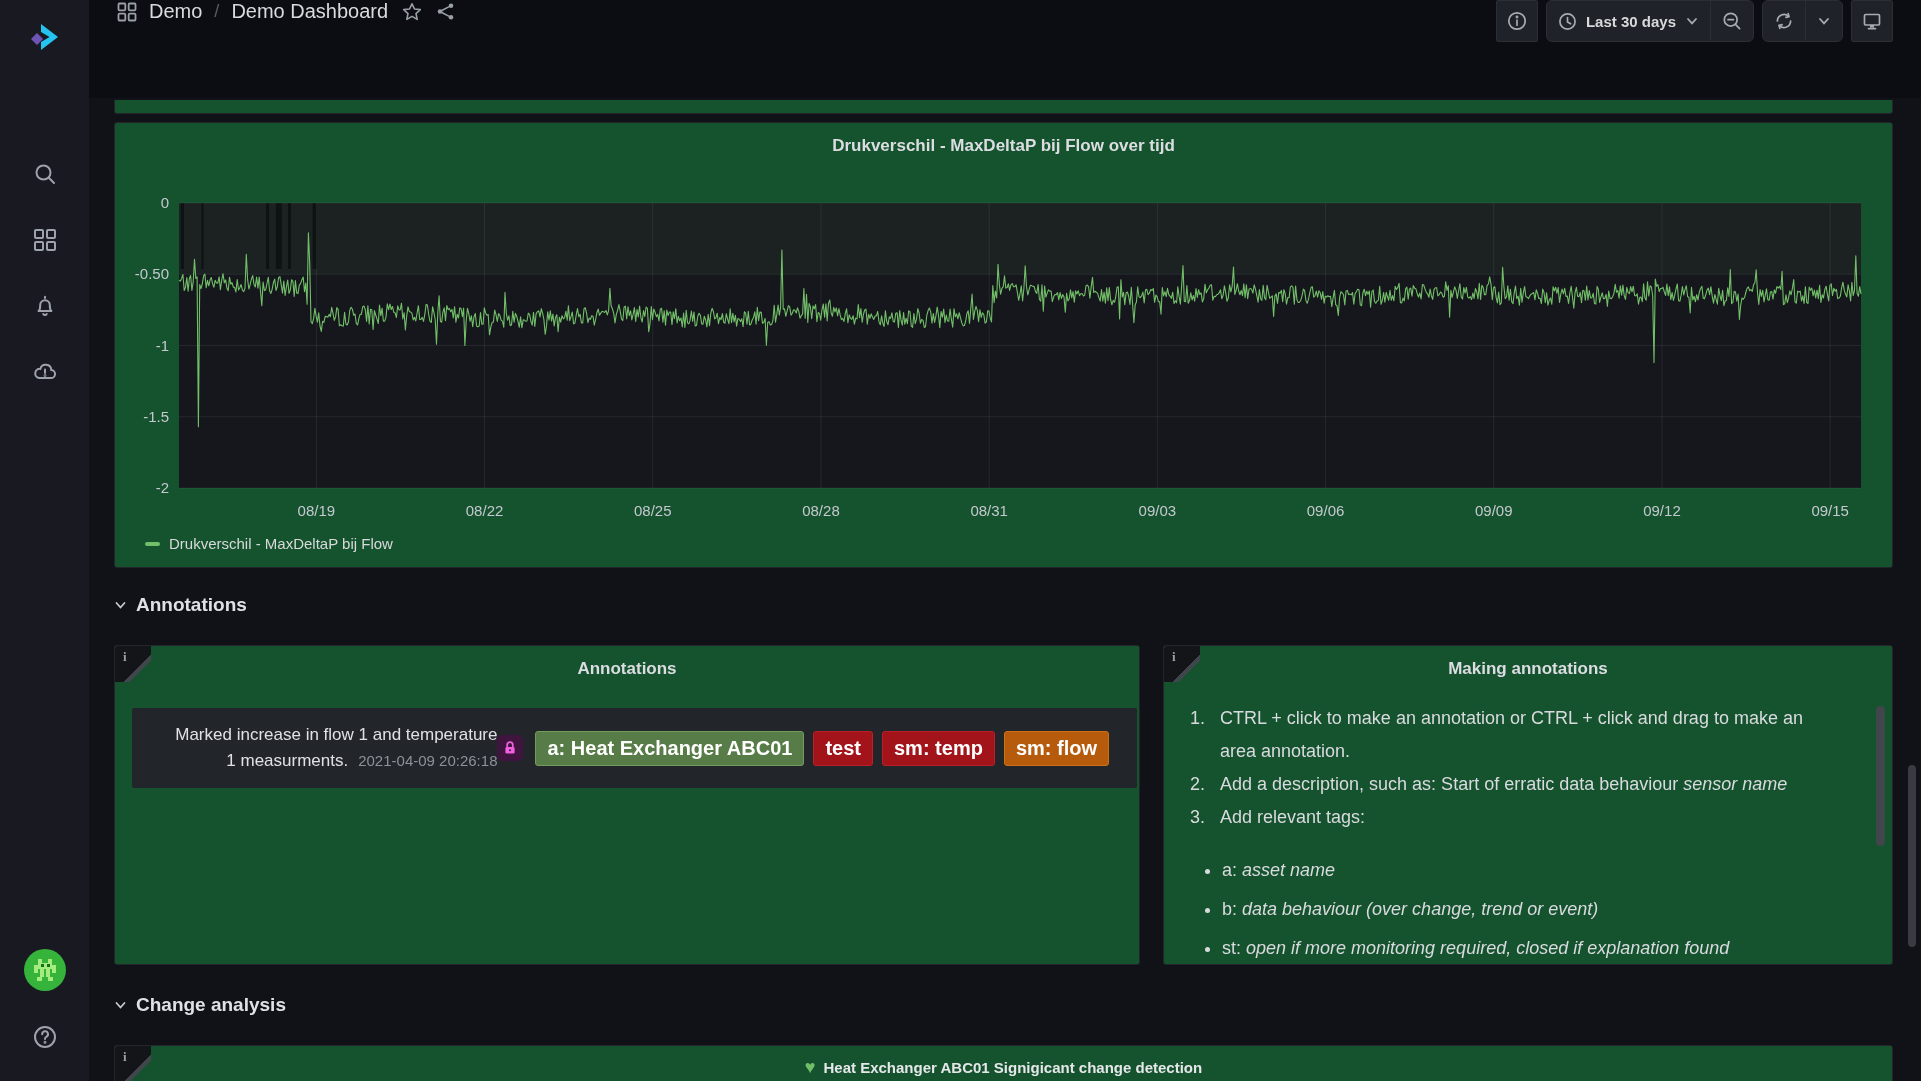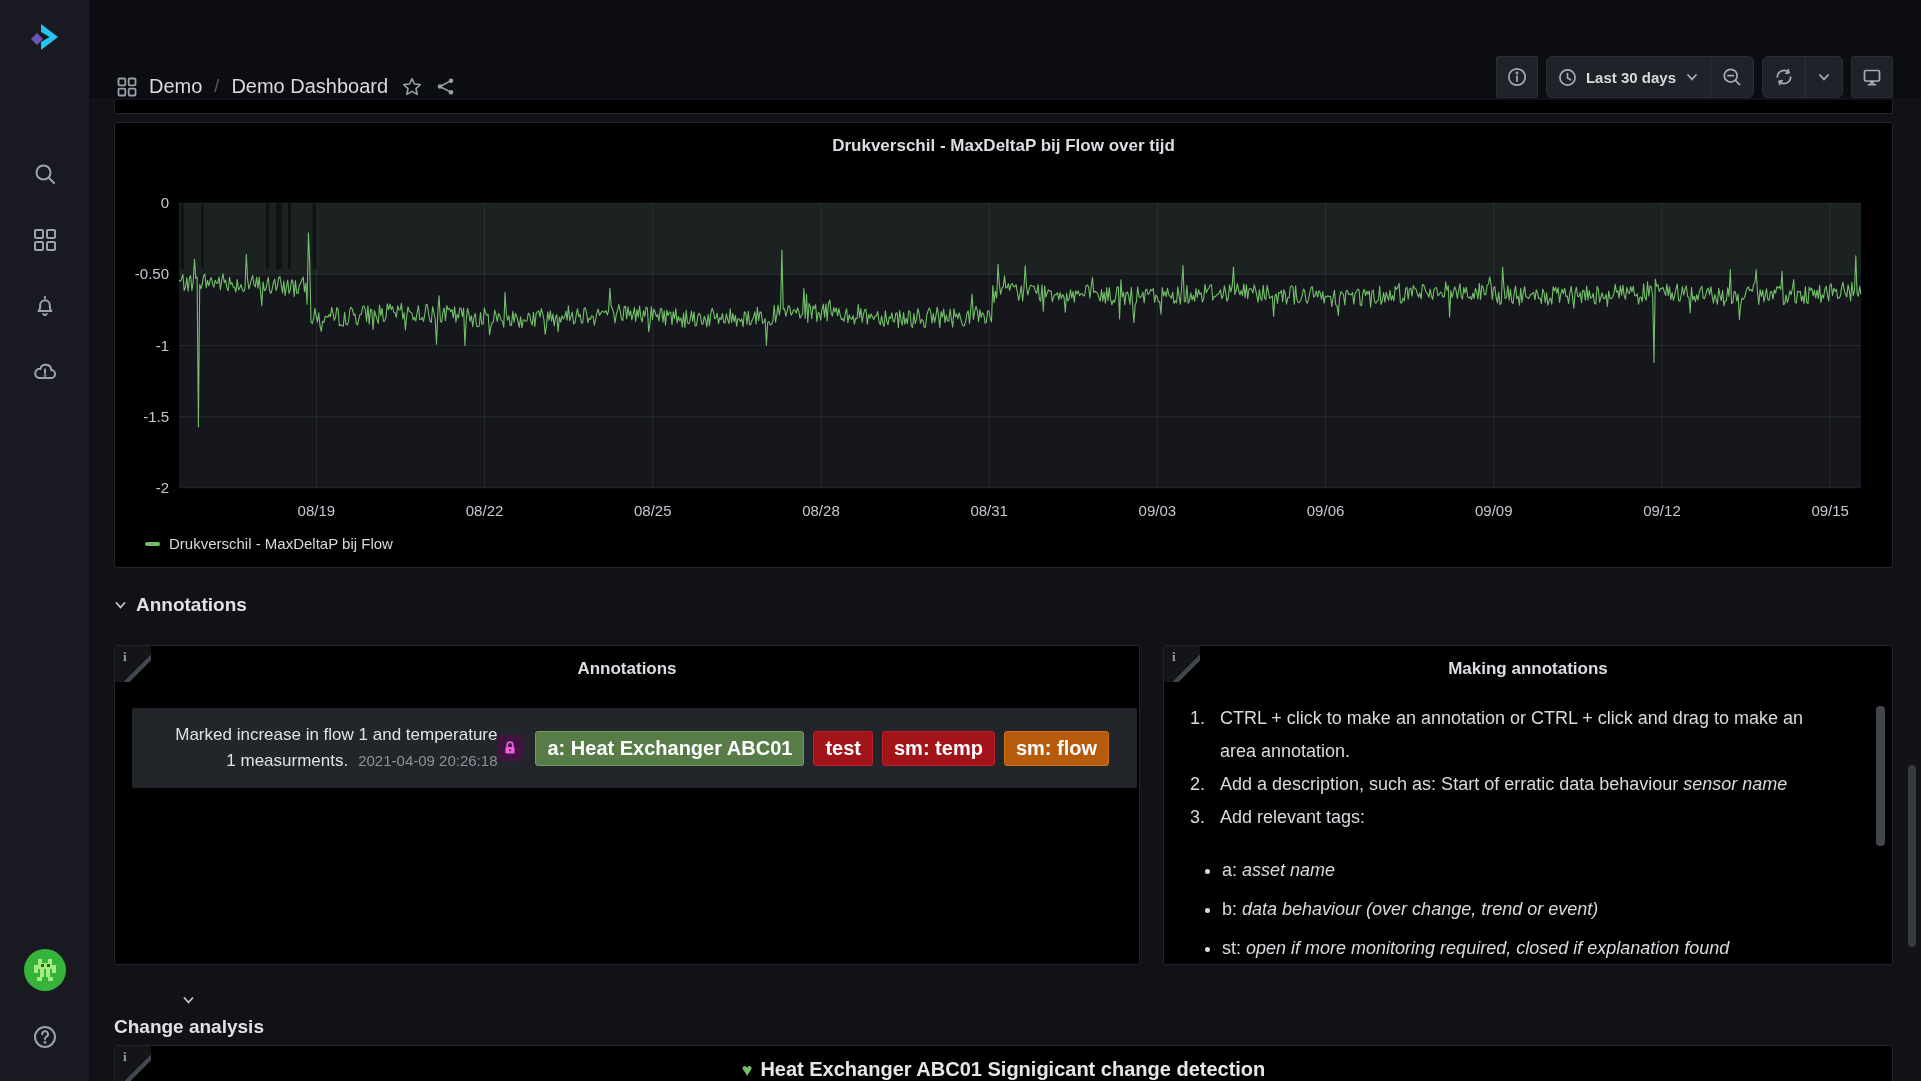--- a/index.html
+++ b/index.html
@@ -10,50 +10,50 @@
   .sidebar { position:absolute; left:0; top:0; width:89px; height:1081px; background:#191a21; display:flex; flex-direction:column; align-items:center; padding:14px 0 22px 0; z-index:5; }
   .logo { width:46px; height:46px; display:flex; align-items:center; justify-content:center; cursor:pointer; }
   .side-btn { width:48px; height:48px; display:flex; align-items:center; justify-content:center; color:#9da2ab; border-radius:2px; cursor:pointer; }
   .side-btn.search { margin-top:90px; }
   .side-btn + .side-btn { margin-top:18px; }
   .side-spacer { flex:1; }
   .avatar { width:42px; height:42px; border-radius:50%; background:#35b33a; display:flex; align-items:center; justify-content:center; margin-bottom:24px; cursor:pointer; overflow:hidden; }
   .help-btn { width:44px; height:44px; display:flex; align-items:center; justify-content:center; color:#9da2ab; cursor:pointer; }
 
   
-  .topbar { position:absolute; left:89px; top:0; right:0; height:98px; background:#0c0d12; display:flex; align-items:flex-end; padding:0 28px; }
+  .topbar { position:absolute; left:89px; top:0; right:0; height:98px; background:#0c0d12; display:flex; align-items:flex-start; padding:0 28px; }
   .crumbs { display:flex; align-items:center; gap:12px; }
   .crumb-icon { color:#9aa0a8; display:flex; }
   .crumb { font-size:20px; color:#d9dade; cursor:pointer; }
   .crumb-sep { font-size:18px; color:#585c64; }
   .crumb-act { color:#9aa0a8; display:flex; cursor:pointer; margin-left:2px; }
   .top-actions { margin-left:auto; display:flex; align-items:center; gap:8px; }
   .tbtn { height:42px; min-width:42px; background:#202229; border:1px solid #2c2e36; border-radius:2px; display:flex; align-items:center; justify-content:center; color:#a7abb2; cursor:pointer; }
   .tgroup { display:flex; align-items:stretch; height:42px; background:#202229; border:1px solid #2c2e36; border-radius:6px; }
   .tgroup .seg { display:flex; align-items:center; justify-content:center; color:#a7abb2; cursor:pointer; padding:0 11px; }
   .tgroup .seg + .seg { border-left:1px solid #2c2e36; }
   .time-label { color:#d8d9da; font-size:15px; font-weight:700; margin:0 9px 0 9px; }
 
   
   .content { position:absolute; left:89px; top:98px; right:0; bottom:0; background:#111217; overflow:hidden; }
-  .panel { position:absolute; background:#000000; border:1px solid #23252b; border-radius:3px;text-decoration:underline; }
+  .panel { position:absolute; background:#14532d; border:1px solid #23252b; border-radius:3px;text-decoration:underline; }
   .strip { left:25px; top:2px; width:1779px; height:14px; border-top:none; border-radius:0 0 3px 3px; }
 
   .chart-panel { left:25px; top:24px; width:1779px; height:446px; }
   .panel-title { position:absolute; top:13px; left:0; right:0; text-align:center; font-size:17px; font-weight:600; color:#dcdde3; cursor:pointer; }
   .chart-svg { position:absolute; left:0; top:0; width:1779px; height:446px; }
   .legend { position:absolute; left:30px; top:412px; display:flex; align-items:center; gap:9px; cursor:pointer; }
   .legend-swatch { width:15px; height:4px; border-radius:2px; }
   .legend-label { font-size:15px; color:#d8d9da; }
 
   .section-hdr { position:absolute; left:25px; display:flex; align-items:center; gap:9px; cursor:pointer; }
   .section-hdr .chev { color:#c7c9d1; display:flex; }
   .section-hdr .lbl { font-size:19px; font-weight:700; color:#e0e1e6; }
   .hdr-ann { top:496px; }
-  .hdr-chg { top:896px;flex-direction:column; }
+  .hdr-chg { top:896px; }
 
   .ann-panel { left:25px; top:547px; width:1026px; height:320px; }
   .mk-panel  { left:1074px; top:547px; width:730px; height:320px; overflow:hidden; }
   .chg-panel { left:25px; top:947px; width:1779px; height:240px; }
 
   .icorner { position:absolute; left:0; top:0; width:36px; height:36px;
     background:linear-gradient(135deg,#141519 0 62%,#41464d 62% 70%,rgba(0,0,0,0) 70%);
     border-radius:3px 0 0 0; cursor:pointer; }
   .icorner span { position:absolute; left:8px; top:3px; font-size:13px; font-weight:700; color:#9aa0a8; font-family:"Liberation Serif", serif; }
 
@@ -67,21 +67,21 @@
   .mk-body { position:absolute; left:26px; top:56px; width:644px; font-size:18px; line-height:33px; color:#d9dadf; }
   .mk-row { display:flex; }
   .mk-num { width:30px; flex:0 0 30px; }
   .mk-txt { flex:1; }
   .mk-bullets { margin-top:20px; padding-left:32px; list-style:disc; }
   .mk-bullets li { margin-bottom:6px; }
   .it { font-style:italic; }
 
   .chg-title { position:absolute; top:12px; left:0; right:0; display:flex; align-items:center; justify-content:center; gap:8px; cursor:pointer; }
   .chg-title .heart { font-size:18px; line-height:1; }
-  .chg-title .txt { font-size:20px; font-weight:700; color:#e6e7ea; }
+  .chg-title .txt { font-size:15px; font-weight:700; color:#e6e7ea; }
 
   .pg-scroll { position:absolute; right:5px; top:765px; width:8px; height:182px; background:#383b42; border-radius:4px; cursor:pointer; z-index:9; }
   .mk-scroll { position:absolute; right:7px; top:60px; width:9px; height:140px; background:#41454c; border-radius:4px; cursor:pointer; }
 
   svg.ic { display:block; }
 </style>
 </head>
 <body>
 
 <div class="sidebar">

